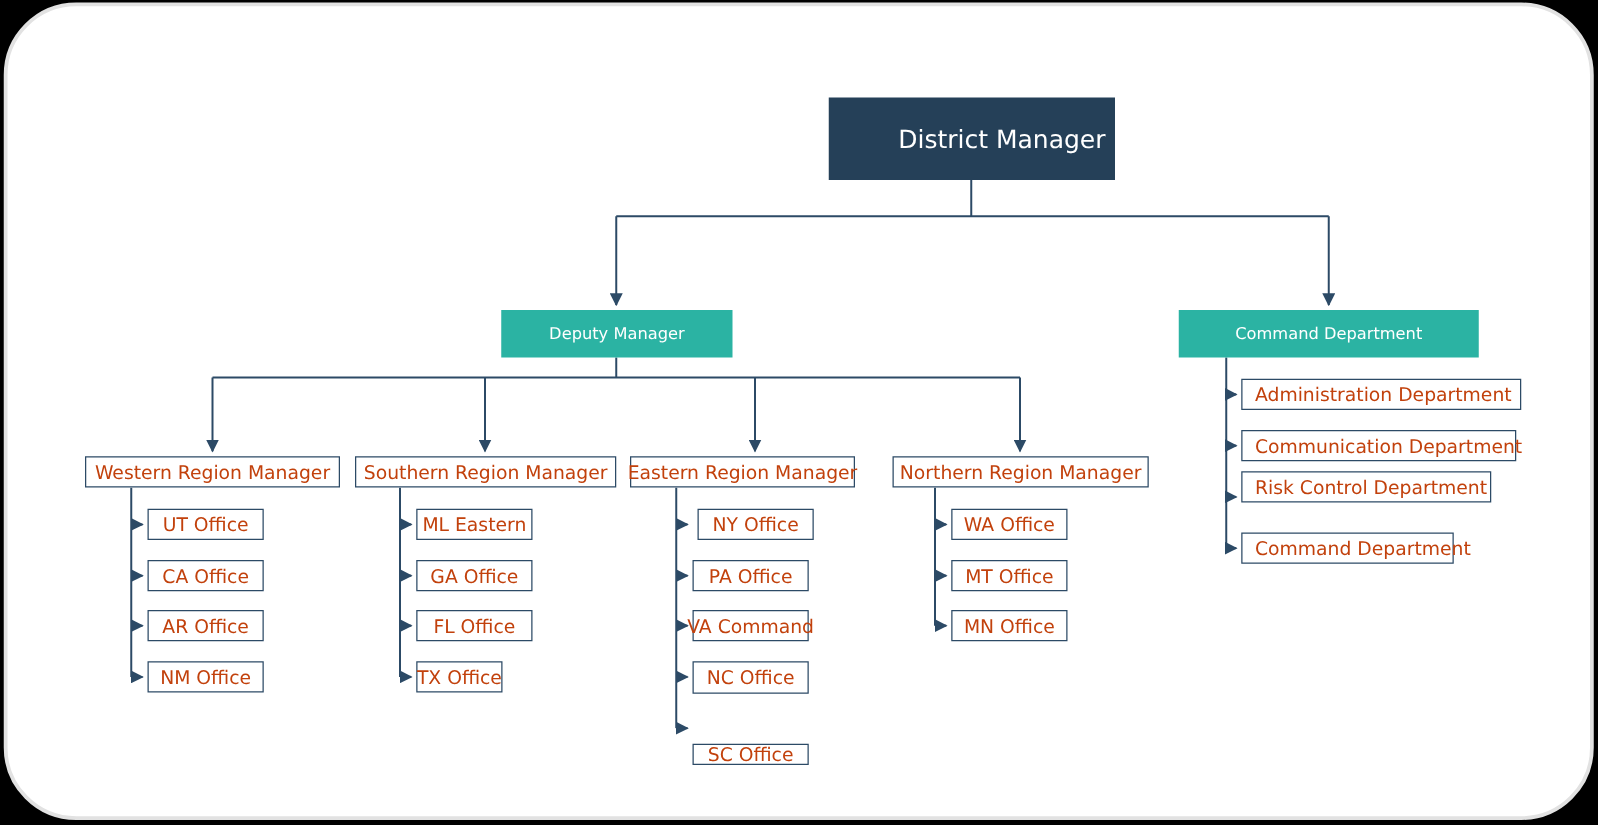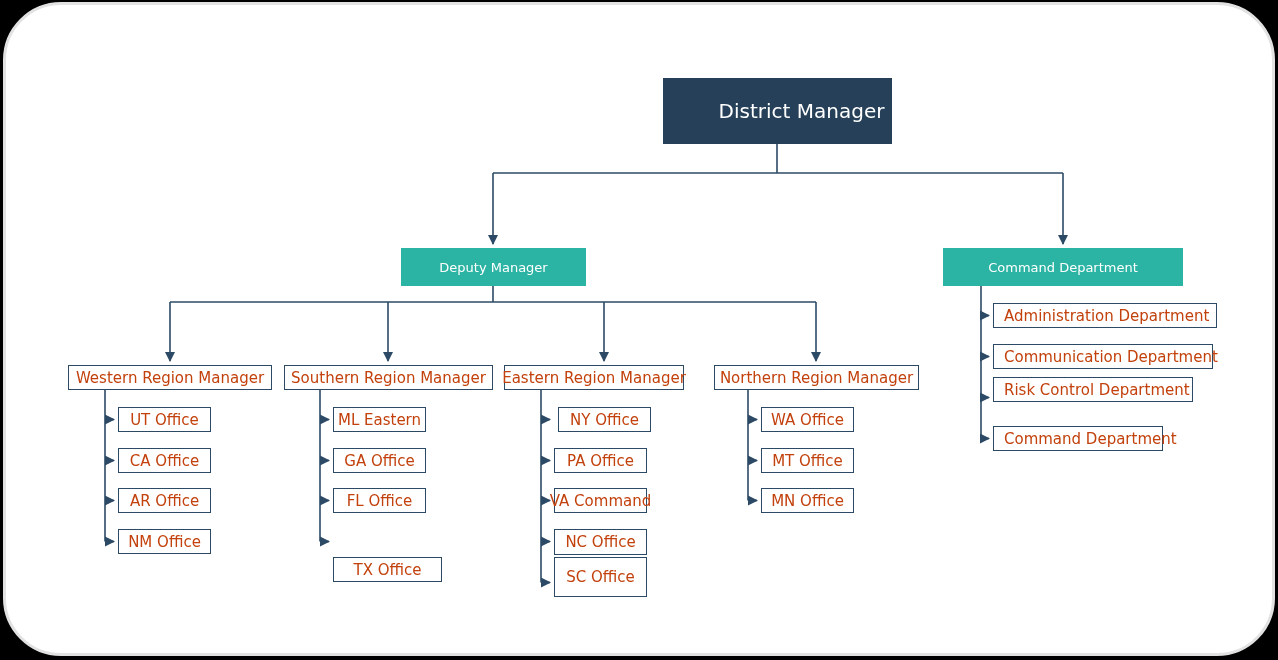--- a/index.html
+++ b/index.html
@@ -130,27 +130,27 @@
     <div class="node outline-node" style="left:708px;top:360px;width:205px;height:25px">Northern Region Manager</div>
 
     <div class="node outline-node" style="left:112px;top:402px;width:93px;height:25px">UT Office</div>
     <div class="node outline-node" style="left:112px;top:443px;width:93px;height:25px">CA Office</div>
     <div class="node outline-node" style="left:112px;top:483px;width:93px;height:25px">AR Office</div>
     <div class="node outline-node" style="left:112px;top:524px;width:93px;height:25px">NM Office</div>
 
     <div class="node outline-node" style="left:327px;top:402px;width:93px;height:25px">ML Eastern</div>
     <div class="node outline-node" style="left:327px;top:443px;width:93px;height:25px">GA Office</div>
     <div class="node outline-node" style="left:327px;top:483px;width:93px;height:25px">FL Office</div>
-    <div class="node outline-node" style="left:327px;top:552px;width:109px;height:25px">TX Office</div>
+    <div class="node outline-node" style="left:327px;top:524px;width:69px;height:25px">TX Office</div>
 
     <div class="node outline-node" style="left:552px;top:402px;width:93px;height:25px">NY Office</div>
     <div class="node outline-node" style="left:548px;top:443px;width:93px;height:25px">PA Office</div>
     <div class="node outline-node" style="left:548px;top:483px;width:93px;height:25px">VA Command</div>
     <div class="node outline-node" style="left:548px;top:524px;width:93px;height:26px">NC Office</div>
-    <div class="node outline-node" style="left:548px;top:552px;width:93px;height:40px">SC Office</div>
+    <div class="node outline-node" style="left:548px;top:590px;width:93px;height:17px">SC Office</div>
 
     <div class="node outline-node" style="left:755px;top:402px;width:93px;height:25px">WA Office</div>
     <div class="node outline-node" style="left:755px;top:443px;width:93px;height:25px">MT Office</div>
     <div class="node outline-node" style="left:755px;top:483px;width:93px;height:25px">MN Office</div>
 
     <div class="node outline-node dept-node" style="left:987px;top:298px;width:224px;height:25px">Administration Department</div>
     <div class="node outline-node dept-node" style="left:987px;top:339px;width:220px;height:25px">Communication Department</div>
     <div class="node outline-node dept-node" style="left:987px;top:372px;width:200px;height:25px">Risk Control Department</div>
     <div class="node outline-node dept-node" style="left:987px;top:421px;width:170px;height:25px">Command Department</div>
 

